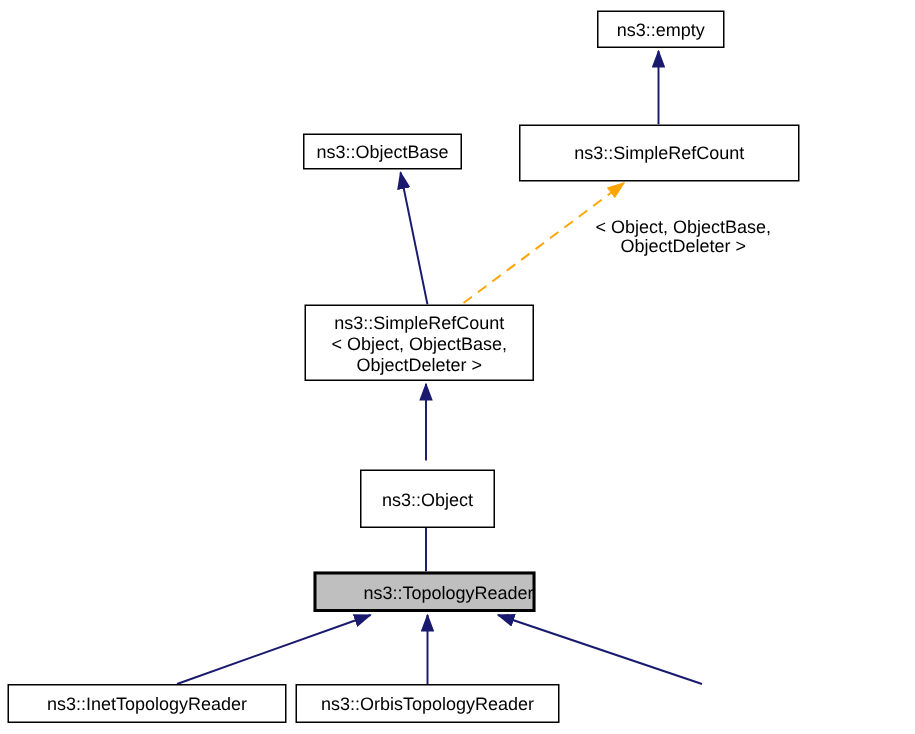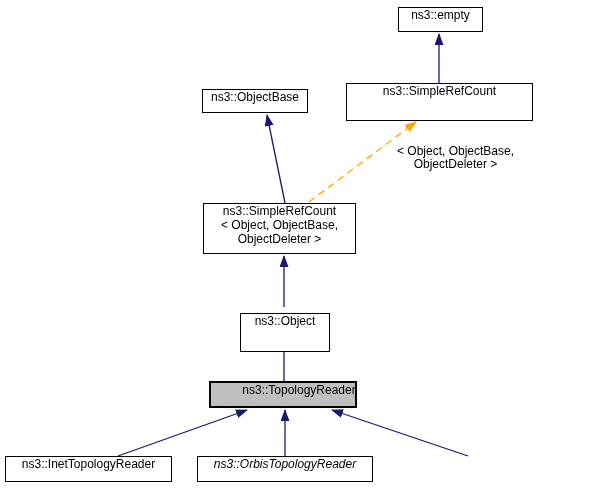--- a/index.html
+++ b/index.html
@@ -23,21 +23,21 @@
   .edges-layer {
     position: absolute;
     left: 0;
     top: 0;
   }
   .node {
     position: absolute;
     box-sizing: border-box;
     display: flex;
     flex-direction: column;
-    justify-content: flex-start;
+    justify-content: center;
     align-items: center;
     background: #ffffff;
     border: 1px solid #000000;
     font-size: 12px;
     line-height: 14px;
     text-align: center;
     white-space: nowrap;
     cursor: pointer;
   }
   .node.selected {
@@ -104,25 +104,25 @@
   </div>
 
   <div class="node" style="left:240px; top:313px; width:90px; height:39px;">
     <span>ns3::Object</span>
   </div>
 
   <div class="node selected" style="left:209px; top:381px; width:148px; height:27px;padding-left:32px;">
     <span>ns3::TopologyReader</span>
   </div>
 
-  <div class="node" style="left:5px; top:456px; width:167px; height:26px;">
+  <div class="node" style="left:5px; top:456px; width:186px; height:26px;">
     <span>ns3::InetTopologyReader</span>
   </div>
 
-  <div class="node" style="left:197px; top:456px; width:176px; height:26px;font-style:italic;">
+  <div class="node" style="left:197px; top:456px; width:176px; height:26px;">
     <span>ns3::OrbisTopologyReader</span>
   </div>
 
 
   <div class="edge-label" style="left:388px; top:145px; width:135px;">
     <div>&lt; Object, ObjectBase,</div>
     <div>ObjectDeleter &gt;</div>
   </div>
 
 </div>

